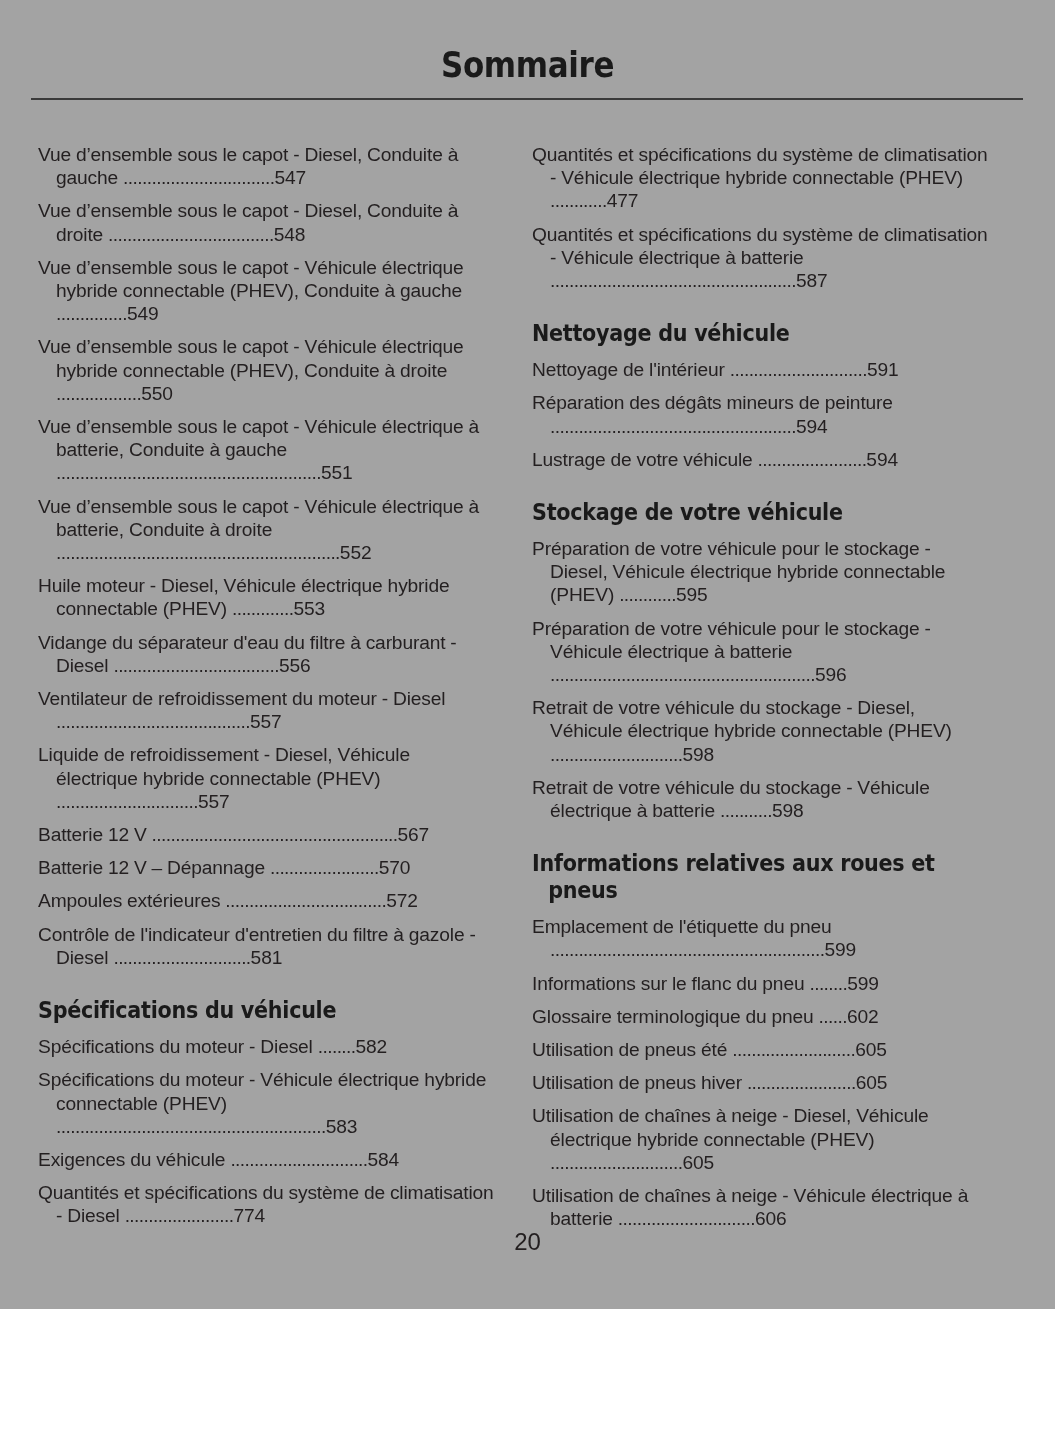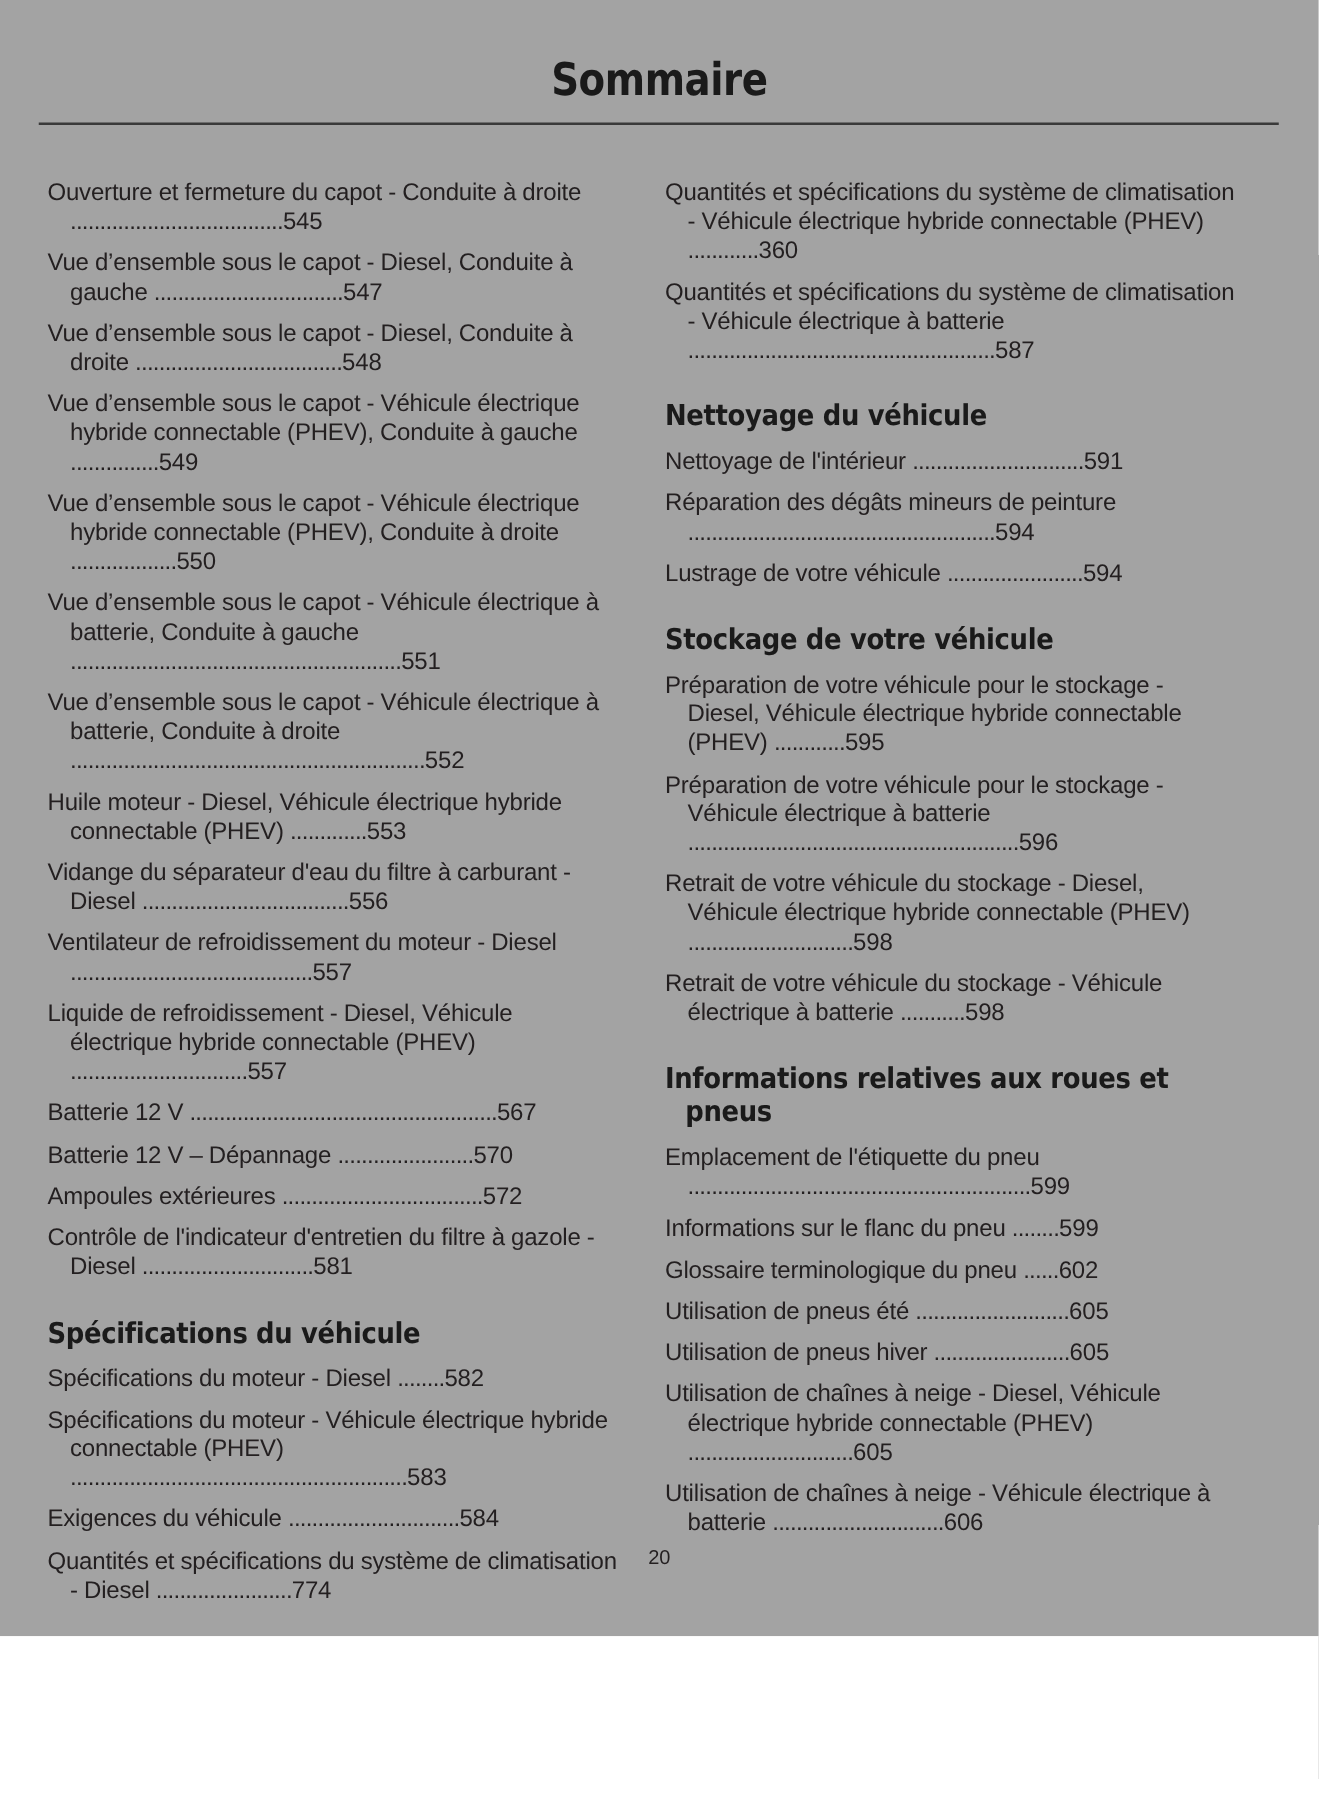--- a/index.html
+++ b/index.html
@@ -93,36 +93,35 @@
     transform-origin: left top;
   }
 
   
   .page-number {
     position: absolute;
     bottom: 53px;
     left: 0;
     width: 1055px;
     text-align: center;
-    font-size: 16px;
+    font-size: 24px;
     color: #231f20;
   }
 </style>
 </head>
 <body>
 
 <div class="page">
 
   <div class="page-title">Sommaire</div>
 
   <div class="title-rule"></div>
 
   <div class="columns">
     <div class="col col-left">
-        <div class="toc-entry"><span>Ouverture et fermeture du capot - Conduite à droite </span><span class="leader">....................................</span><span>545</span></div>
         <div class="toc-entry"><span>Vue d’ensemble sous le capot - Diesel, Conduite à gauche </span><span class="leader">................................</span><span>547</span></div>
         <div class="toc-entry"><span>Vue d’ensemble sous le capot - Diesel, Conduite à droite </span><span class="leader">...................................</span><span>548</span></div>
         <div class="toc-entry"><span>Vue d’ensemble sous le capot - Véhicule électrique hybride connectable (PHEV), Conduite à gauche </span><span class="leader">...............</span><span>549</span></div>
         <div class="toc-entry"><span>Vue d’ensemble sous le capot - Véhicule électrique hybride connectable (PHEV), Conduite à droite </span><span class="leader">..................</span><span>550</span></div>
         <div class="toc-entry"><span>Vue d’ensemble sous le capot - Véhicule électrique à batterie, Conduite à gauche </span><span class="leader">........................................................</span><span>551</span></div>
         <div class="toc-entry"><span>Vue d’ensemble sous le capot - Véhicule électrique à batterie, Conduite à droite </span><span class="leader">............................................................</span><span>552</span></div>
         <div class="toc-entry"><span>Huile moteur - Diesel, Véhicule électrique hybride connectable (PHEV) </span><span class="leader">.............</span><span>553</span></div>
         <div class="toc-entry"><span>Vidange du séparateur d'eau du filtre à carburant - Diesel </span><span class="leader">...................................</span><span>556</span></div>
         <div class="toc-entry"><span>Ventilateur de refroidissement du moteur - Diesel </span><span class="leader">.........................................</span><span>557</span></div>
         <div class="toc-entry"><span>Liquide de refroidissement - Diesel, Véhicule électrique hybride connectable (PHEV) </span><span class="leader">..............................</span><span>557</span></div>
@@ -130,21 +129,21 @@
         <div class="toc-entry"><span>Batterie 12 V – Dépannage </span><span class="leader">.......................</span><span>570</span></div>
         <div class="toc-entry"><span>Ampoules extérieures </span><span class="leader">..................................</span><span>572</span></div>
         <div class="toc-entry"><span>Contrôle de l'indicateur d'entretien du filtre à gazole - Diesel </span><span class="leader">.............................</span><span>581</span></div>
         <div class="toc-heading">Spécifications du véhicule</div>
         <div class="toc-entry"><span>Spécifications du moteur - Diesel </span><span class="leader">........</span><span>582</span></div>
         <div class="toc-entry"><span>Spécifications du moteur - Véhicule électrique hybride connectable (PHEV) </span><span class="leader">.........................................................</span><span>583</span></div>
         <div class="toc-entry"><span>Exigences du véhicule </span><span class="leader">.............................</span><span>584</span></div>
         <div class="toc-entry"><span>Quantités et spécifications du système de climatisation - Diesel </span><span class="leader">.......................</span><span>774</span></div>
       </div>
     <div class="col col-right">
-        <div class="toc-entry"><span>Quantités et spécifications du système de climatisation - Véhicule électrique hybride connectable (PHEV) </span><span class="leader">............</span><span>360</span></div>
+        <div class="toc-entry"><span>Quantités et spécifications du système de climatisation - Véhicule électrique hybride connectable (PHEV) </span><span class="leader">............</span><span>477</span></div>
         <div class="toc-entry"><span>Quantités et spécifications du système de climatisation - Véhicule électrique à batterie </span><span class="leader">....................................................</span><span>587</span></div>
         <div class="toc-heading">Nettoyage du véhicule</div>
         <div class="toc-entry"><span>Nettoyage de l'intérieur </span><span class="leader">.............................</span><span>591</span></div>
         <div class="toc-entry"><span>Réparation des dégâts mineurs de peinture </span><span class="leader">....................................................</span><span>594</span></div>
         <div class="toc-entry"><span>Lustrage de votre véhicule </span><span class="leader">.......................</span><span>594</span></div>
         <div class="toc-heading">Stockage de votre véhicule</div>
         <div class="toc-entry"><span>Préparation de votre véhicule pour le stockage - Diesel, Véhicule électrique hybride connectable (PHEV) </span><span class="leader">............</span><span>595</span></div>
         <div class="toc-entry"><span>Préparation de votre véhicule pour le stockage - Véhicule électrique à batterie </span><span class="leader">........................................................</span><span>596</span></div>
         <div class="toc-entry"><span>Retrait de votre véhicule du stockage - Diesel, Véhicule électrique hybride connectable (PHEV) </span><span class="leader">............................</span><span>598</span></div>
         <div class="toc-entry"><span>Retrait de votre véhicule du stockage - Véhicule électrique à batterie </span><span class="leader">...........</span><span>598</span></div>

